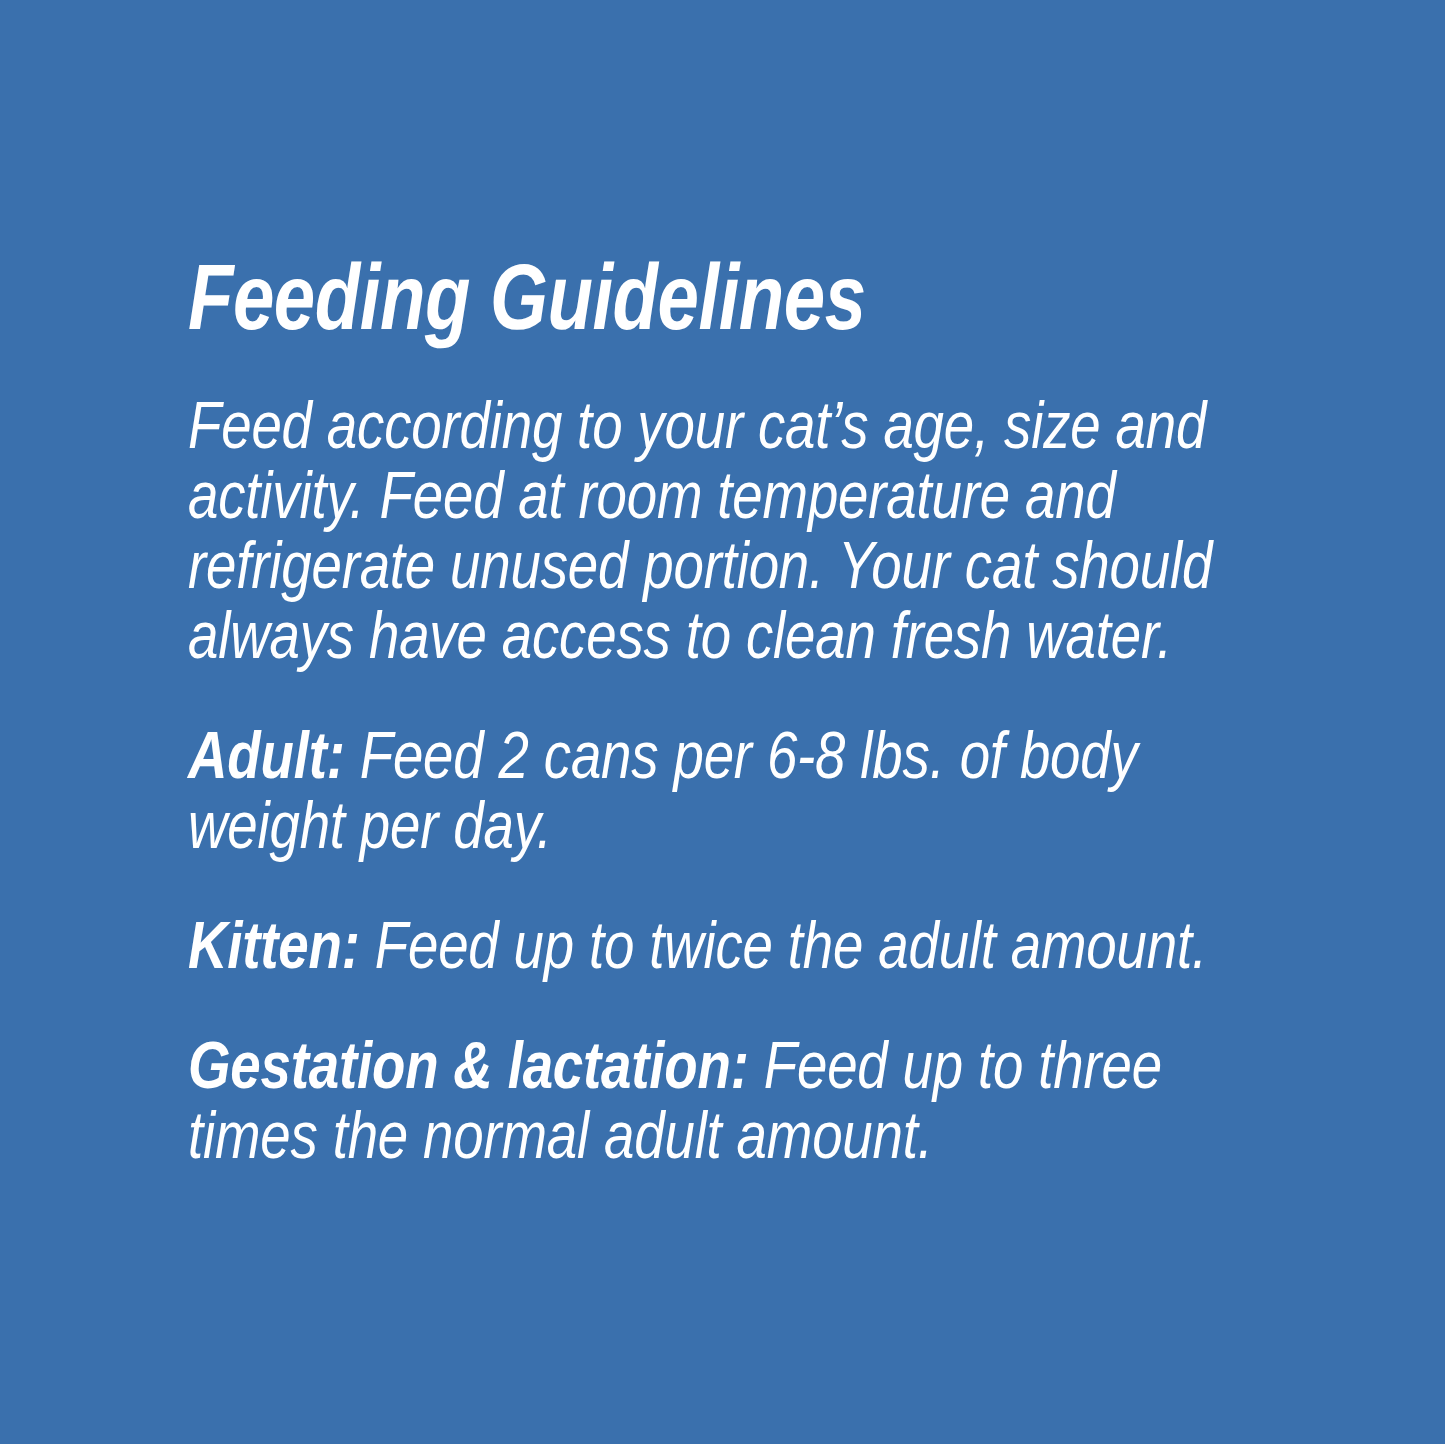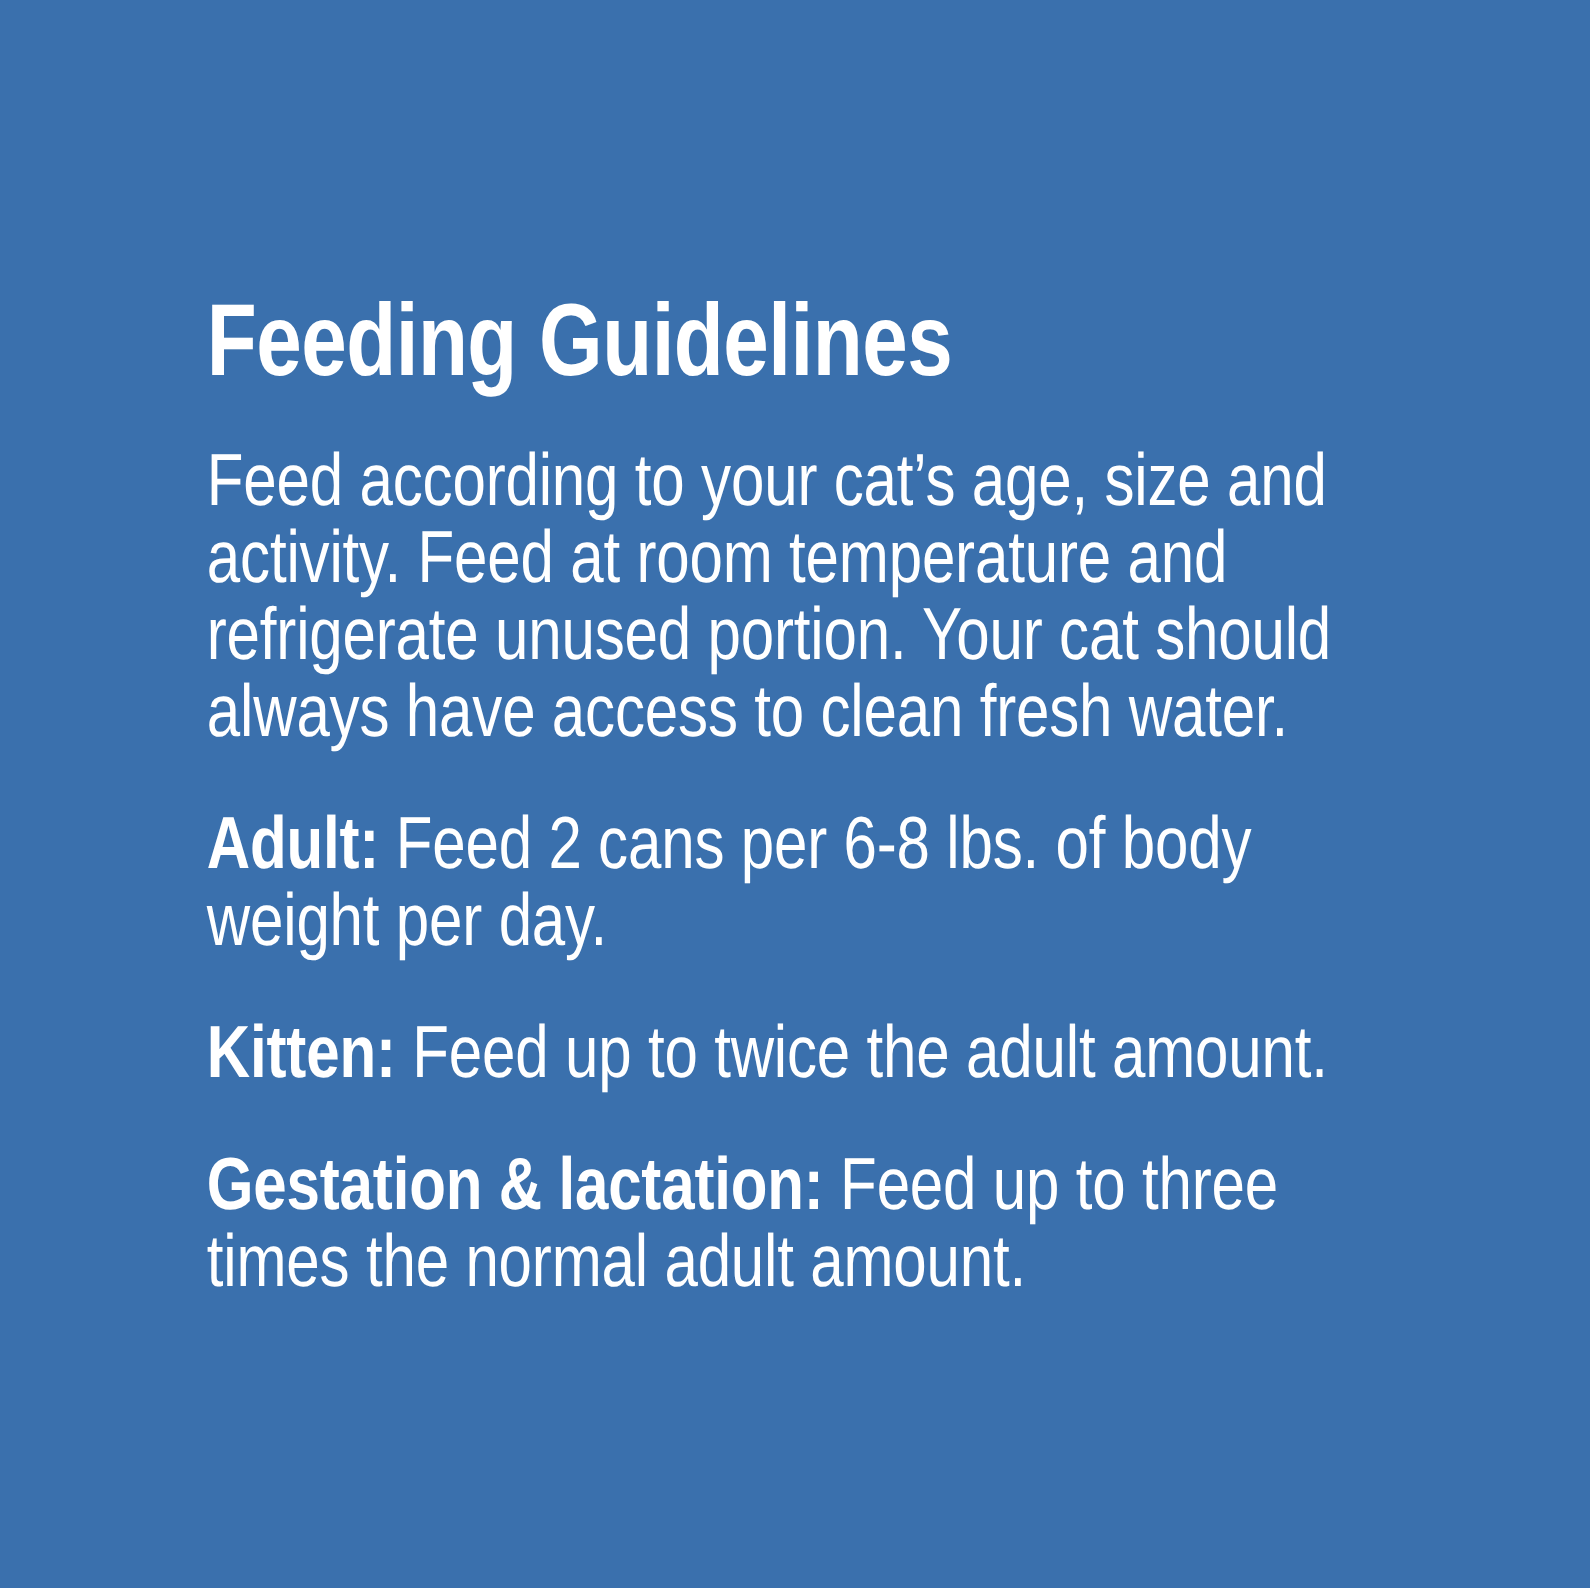--- a/index.html
+++ b/index.html
@@ -19,22 +19,23 @@
     position: relative;
     width: 1445px;
     height: 1444px;
     background: #3a70ad;
     box-sizing: border-box;
   }
 
   .content {
     position: absolute;
     left: 188px;
-    top: 260px;
+    top: 248px;
     width: 1110px;
+    font-style: italic;
   }
 
   
   .guidelines-title {
     margin: 0 0 0 0;
     color: #ffffff;
     font-size: 93px;
     line-height: 98px;
     font-weight: 700;
     letter-spacing: -0.6px;

